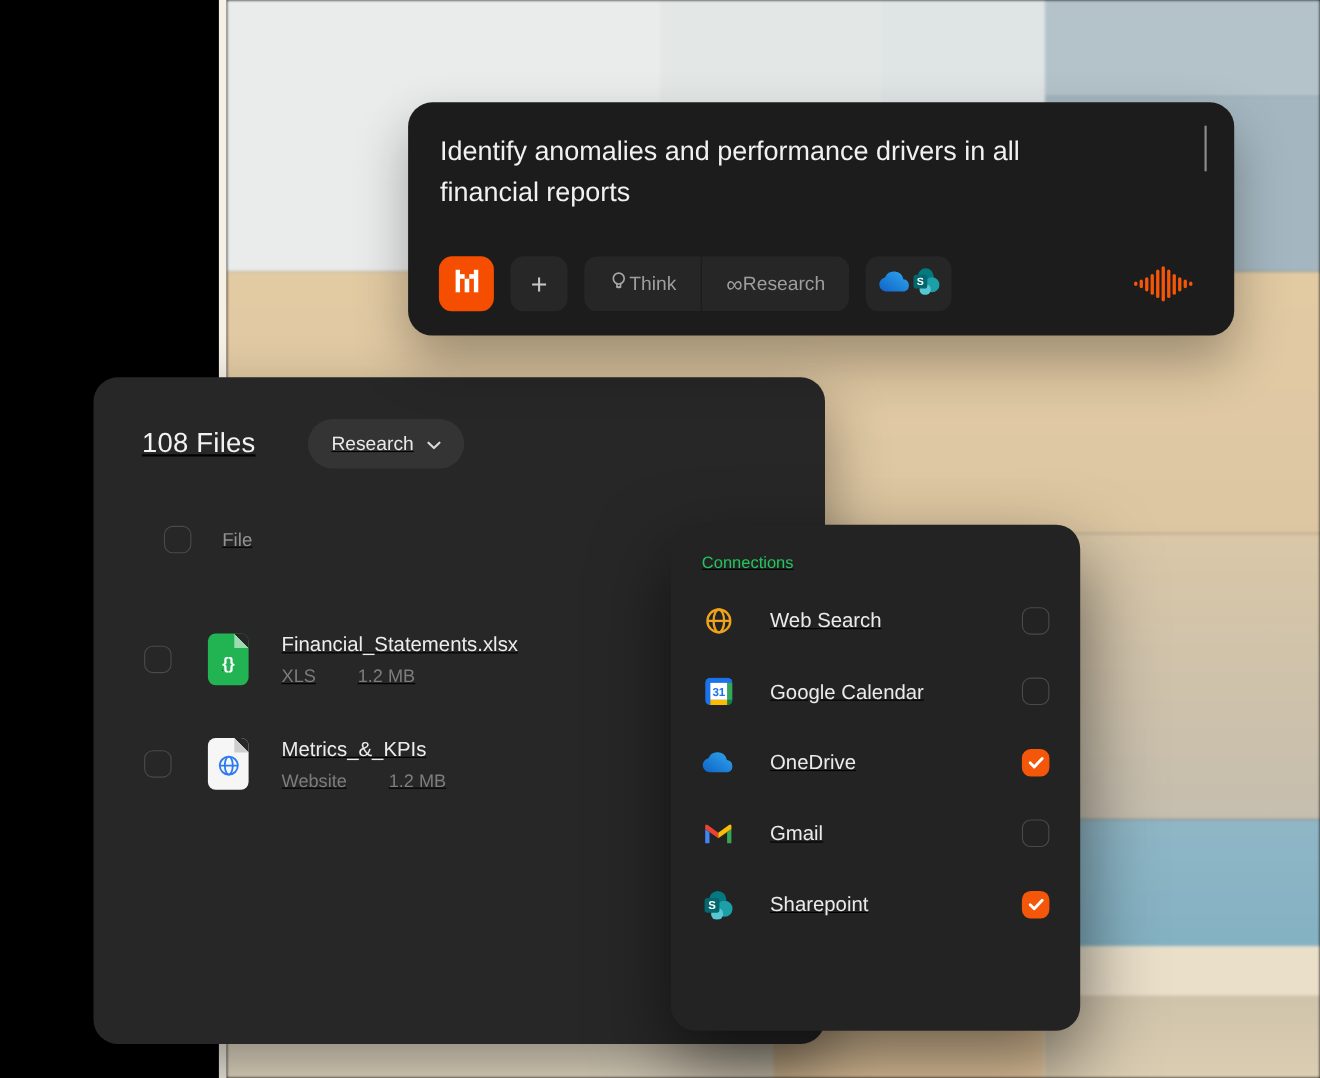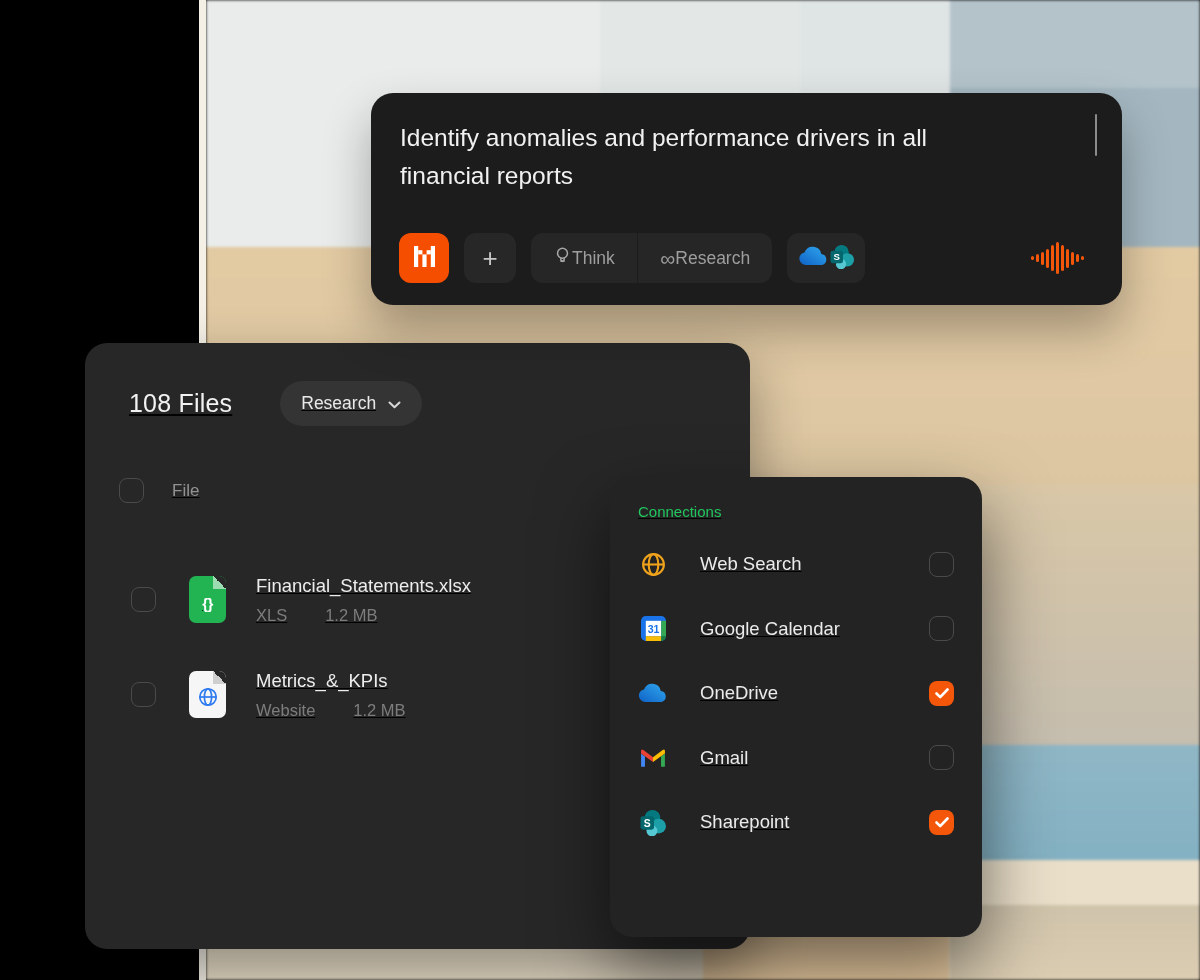--- a/index.html
+++ b/index.html
@@ -48,21 +48,21 @@
   .waveform{margin-left:auto;margin-right:14px;display:flex;align-items:center;gap:2.2px;}
   .waveform i{display:block;width:2.8px;border-radius:2px;background:#F4560A;}
 
   
   .files-card{left:85px;top:343px;width:665px;height:606px;background:#272727;z-index:3;
     box-shadow:0 24px 55px rgba(0,0,0,.38);}
   .files-head{display:flex;align-items:center;padding:38px 0 0 44px;}
   .files-title{font-size:25px;color:#f2f2f2;letter-spacing:.2px;}
   .actions-btn{margin-left:48px;height:45px;border-radius:23px;background:#343434;display:flex;align-items:center;gap:12px;
     padding:0 21px;color:#e9e9e9;font-size:17.5px;}
-  .list-header{display:flex;align-items:center;padding-left:34px;margin-top:52px;}
+  .list-header{display:flex;align-items:center;padding-left:64px;margin-top:52px;}
   .list-header .col-label{margin-left:28px;font-size:17px;color:#929292;}
   .file-rows{margin-top:49px;}
   .file-row{height:95px;display:flex;align-items:center;padding-left:46px;}
   .file-row .cb{margin-right:33px;}
   .file-icon{position:relative;width:37px;height:47px;border-radius:7px;margin-right:30px;flex:0 0 auto;
     display:flex;align-items:center;justify-content:center;}
   .file-icon .fold{position:absolute;top:0;right:0;width:13px;height:13px;
     background:linear-gradient(to bottom left,#272727 50%,rgba(255,255,255,.55) 50%);border-top-right-radius:7px;}
   .fi-pdf{background:#ef5350;}
   .fi-xls{background:#22b453;}

